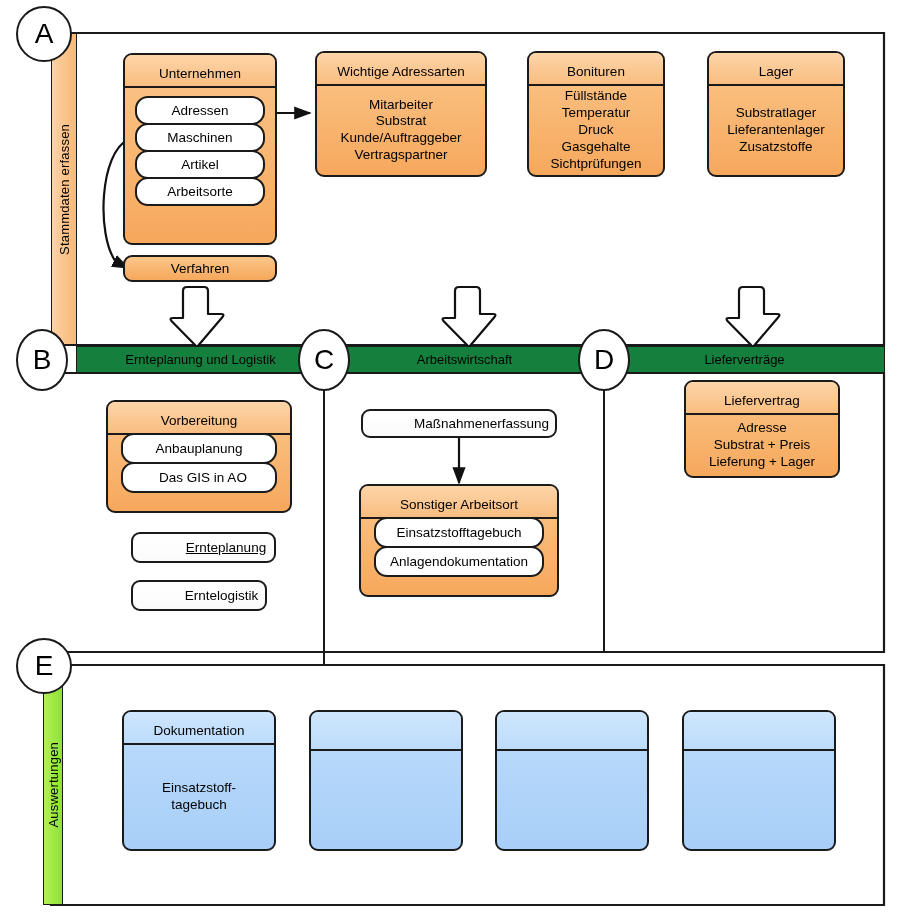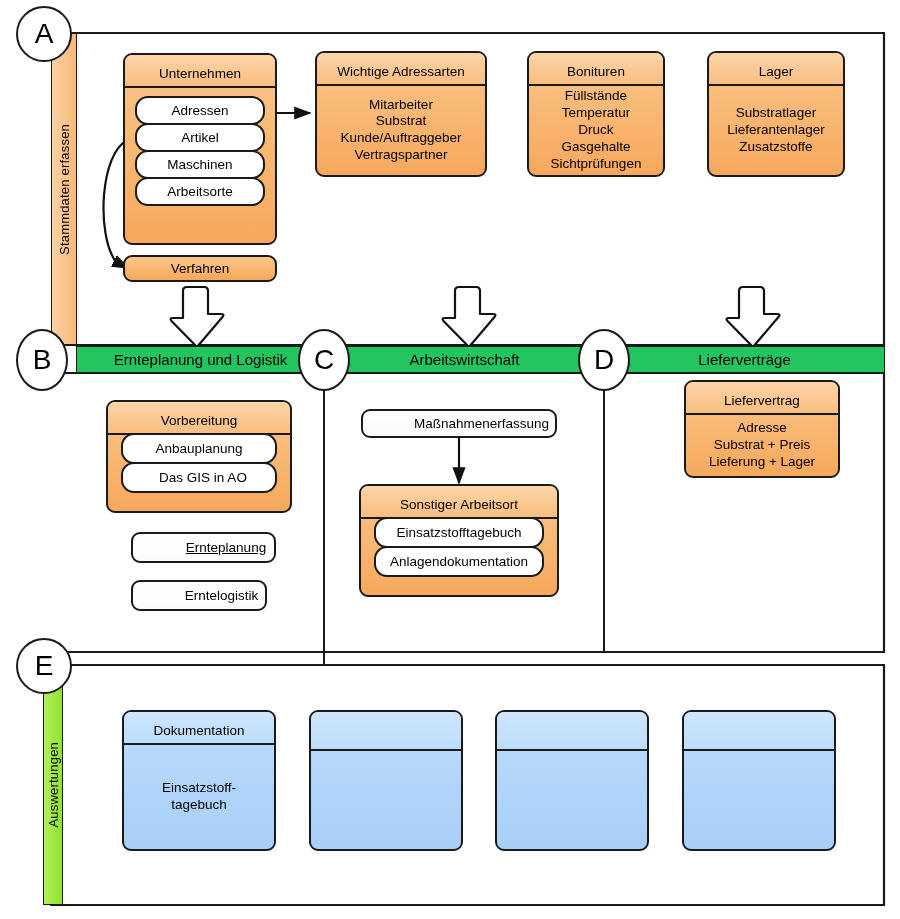--- a/index.html
+++ b/index.html
@@ -35,21 +35,21 @@
         display:flex;align-items:center;justify-content:center;font-size:13.5px;
         border-radius:13px;margin-top:-2px;}
   .stack .row:first-child{margin-top:0;}
 
   
   .band{position:absolute;box-sizing:border-box;border:1.5px solid #1a1a1a;
         display:flex;align-items:center;justify-content:center;}
   .band-v{writing-mode:vertical-rl;transform:rotate(180deg);font-size:13px;letter-spacing:.2px;}
   .band-orange{background:linear-gradient(90deg,#fcd2a6 0%,#f8b878 100%);}
   .band-green{background:linear-gradient(90deg,#b4f057 0%,#8ee234 100%);}
-  .band-blue{background:#22c55e;font-size:15px;}
+  .band-blue{background:#15803d;font-size:13px;}
 
   
   .circ{position:absolute;box-sizing:border-box;width:56px;height:56px;border-radius:50%;
         border:2px solid #1a1a1a;background:#fff;display:flex;align-items:center;
         justify-content:center;font-size:28px;line-height:1;}
   .circ.oval{width:52px;height:62px;border-radius:50%/50%;}
 </style>
 </head>
 <body>
 
@@ -125,22 +125,22 @@
   <div class="circ" style="left:16px;top:638px;">
     <span>E</span>
   </div>
 
   <div class="node orange" style="left:123px;top:53px;width:154px;height:192px;">
     <div class="hdr">Unternehmen</div>
     <div class="bdy"></div>
   </div>
   <div class="stack" style="left:135px;top:96px;width:130px;">
     <div class="row" style="height:29px;">Adressen</div>
+    <div class="row" style="height:29px;">Maschinen</div>
     <div class="row" style="height:29px;">Artikel</div>
-    <div class="row" style="height:29px;">Maschinen</div>
     <div class="row" style="height:29px;">Arbeitsorte</div>
   </div>
 
   <div class="node orange-strip" style="left:123px;top:255px;width:154px;height:27px;">Verfahren</div>
 
   <div class="node orange" style="left:315px;top:51px;width:172px;height:126px;">
     <div class="hdr">Wichtige Adressarten</div>
     <div class="bdy">
       <span class="ln">Mitarbeiter</span>
       <span class="ln">Substrat</span>

